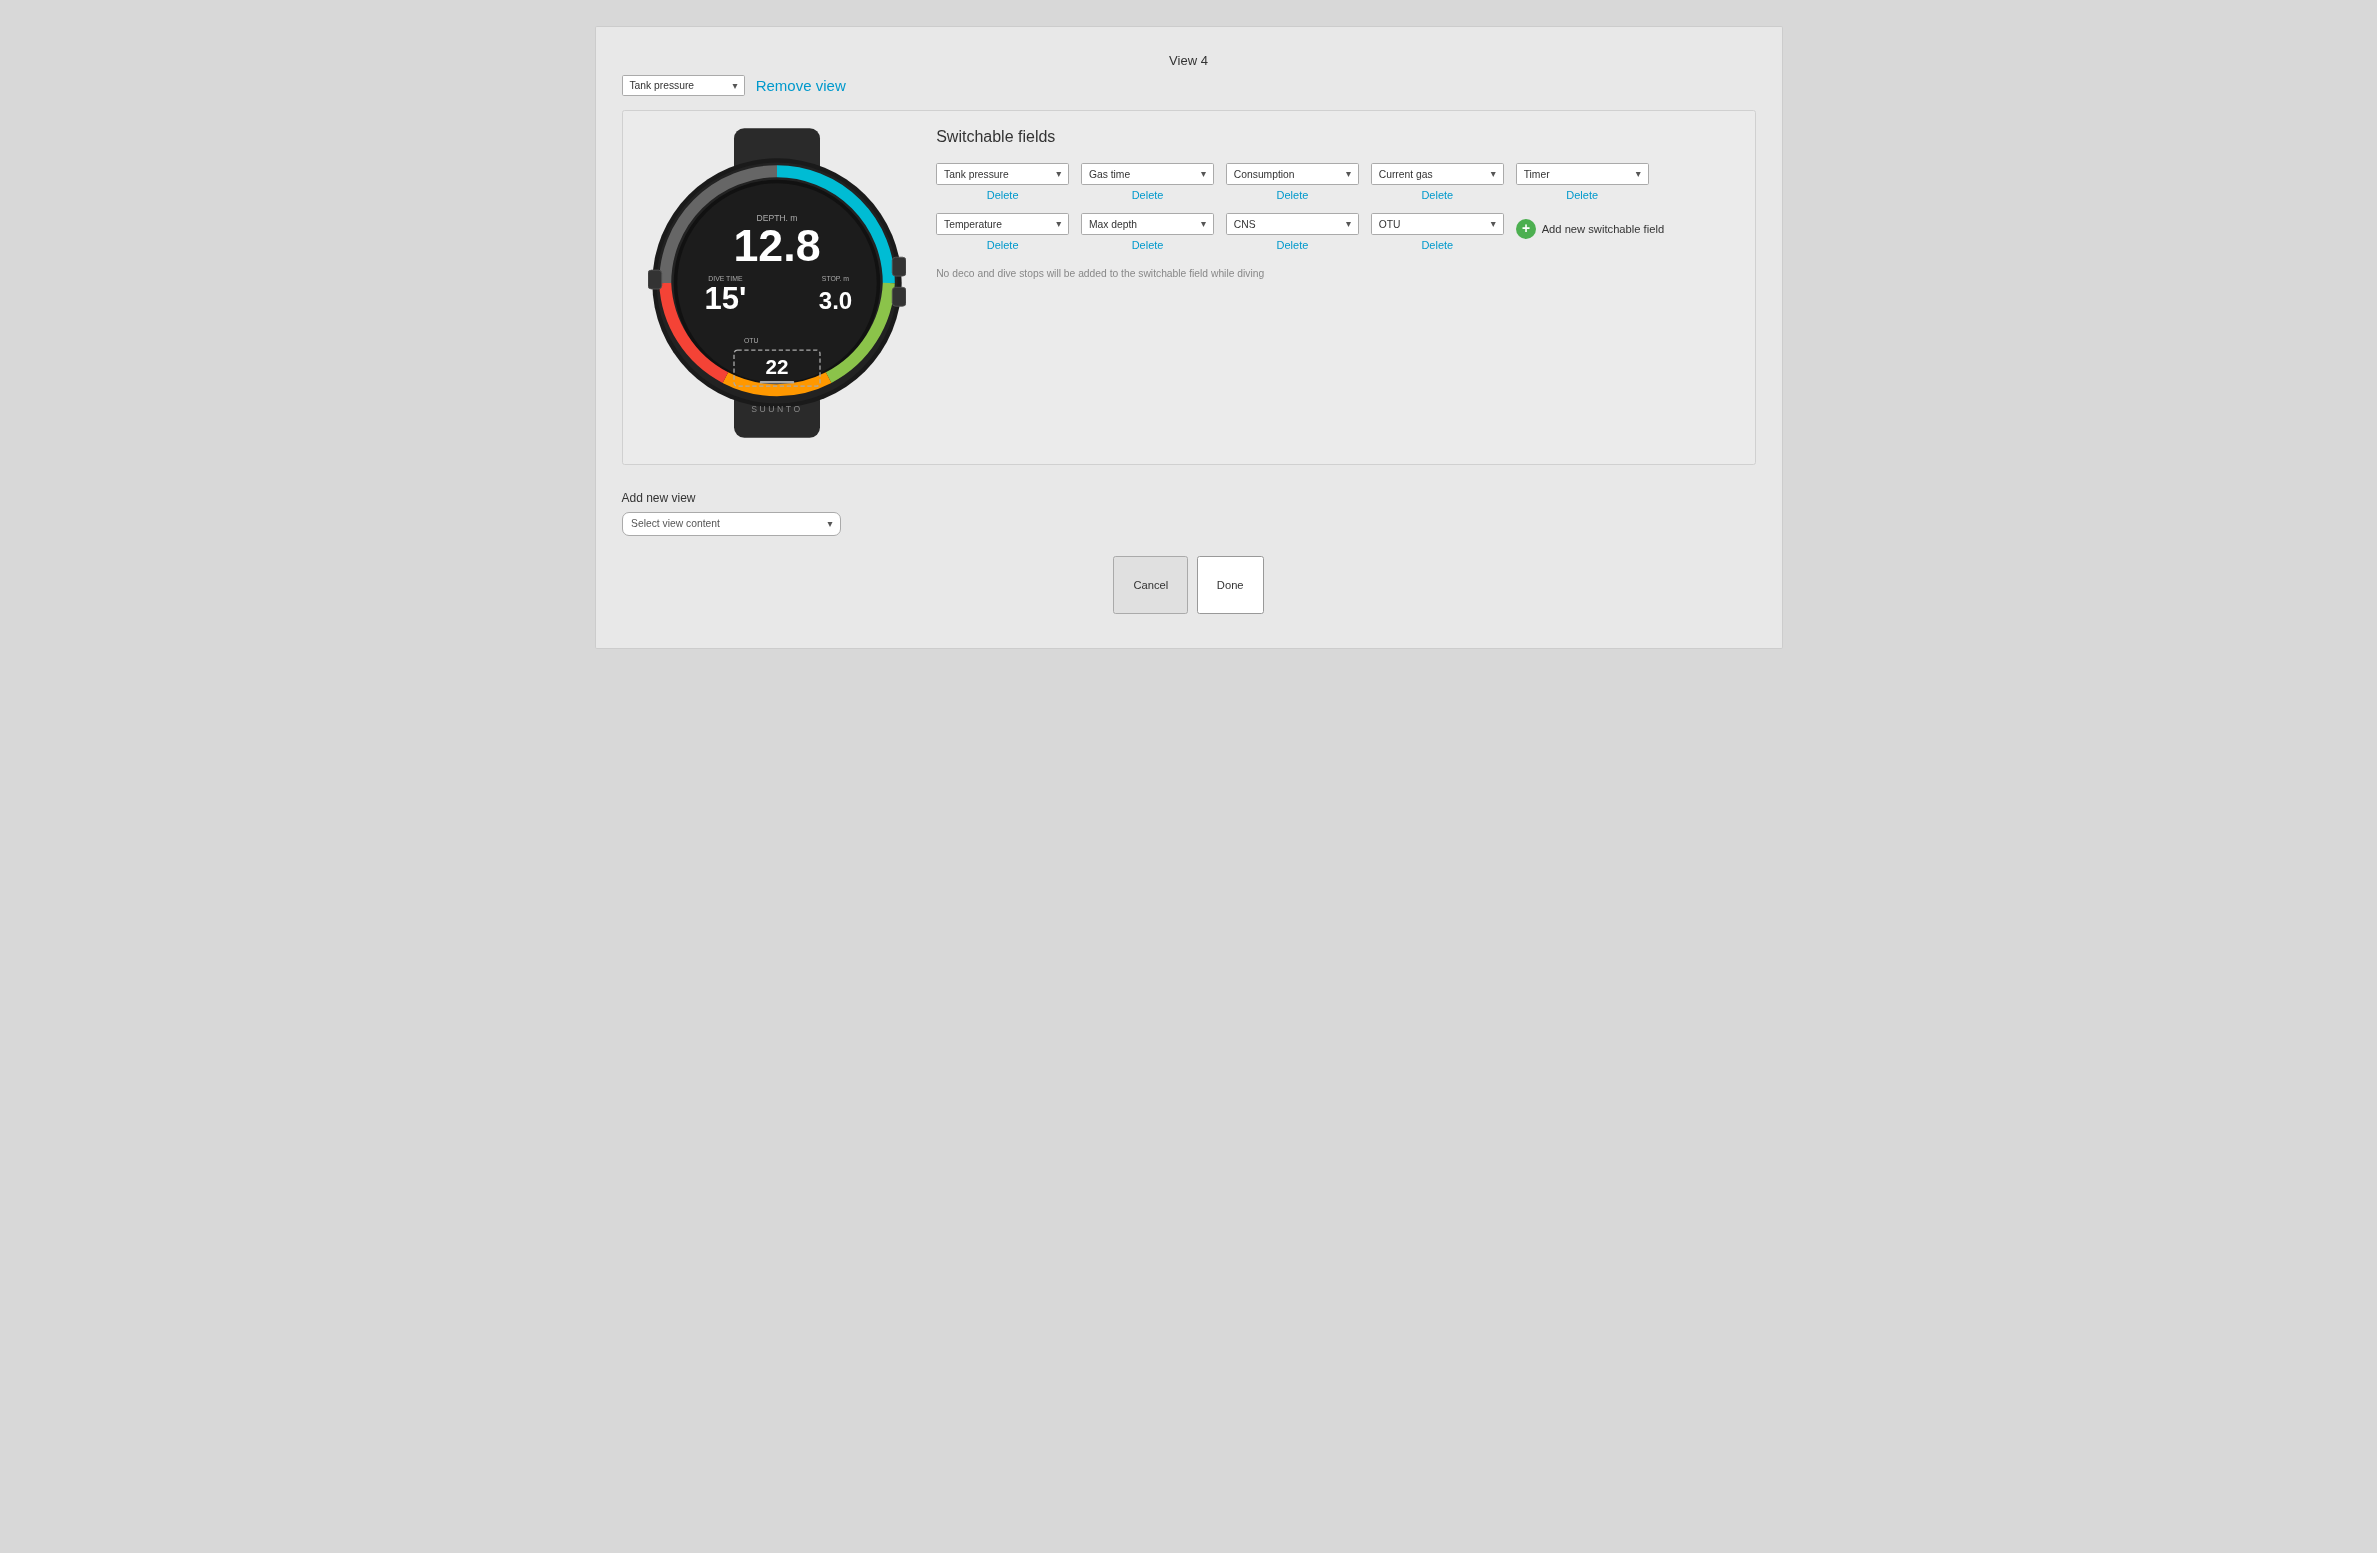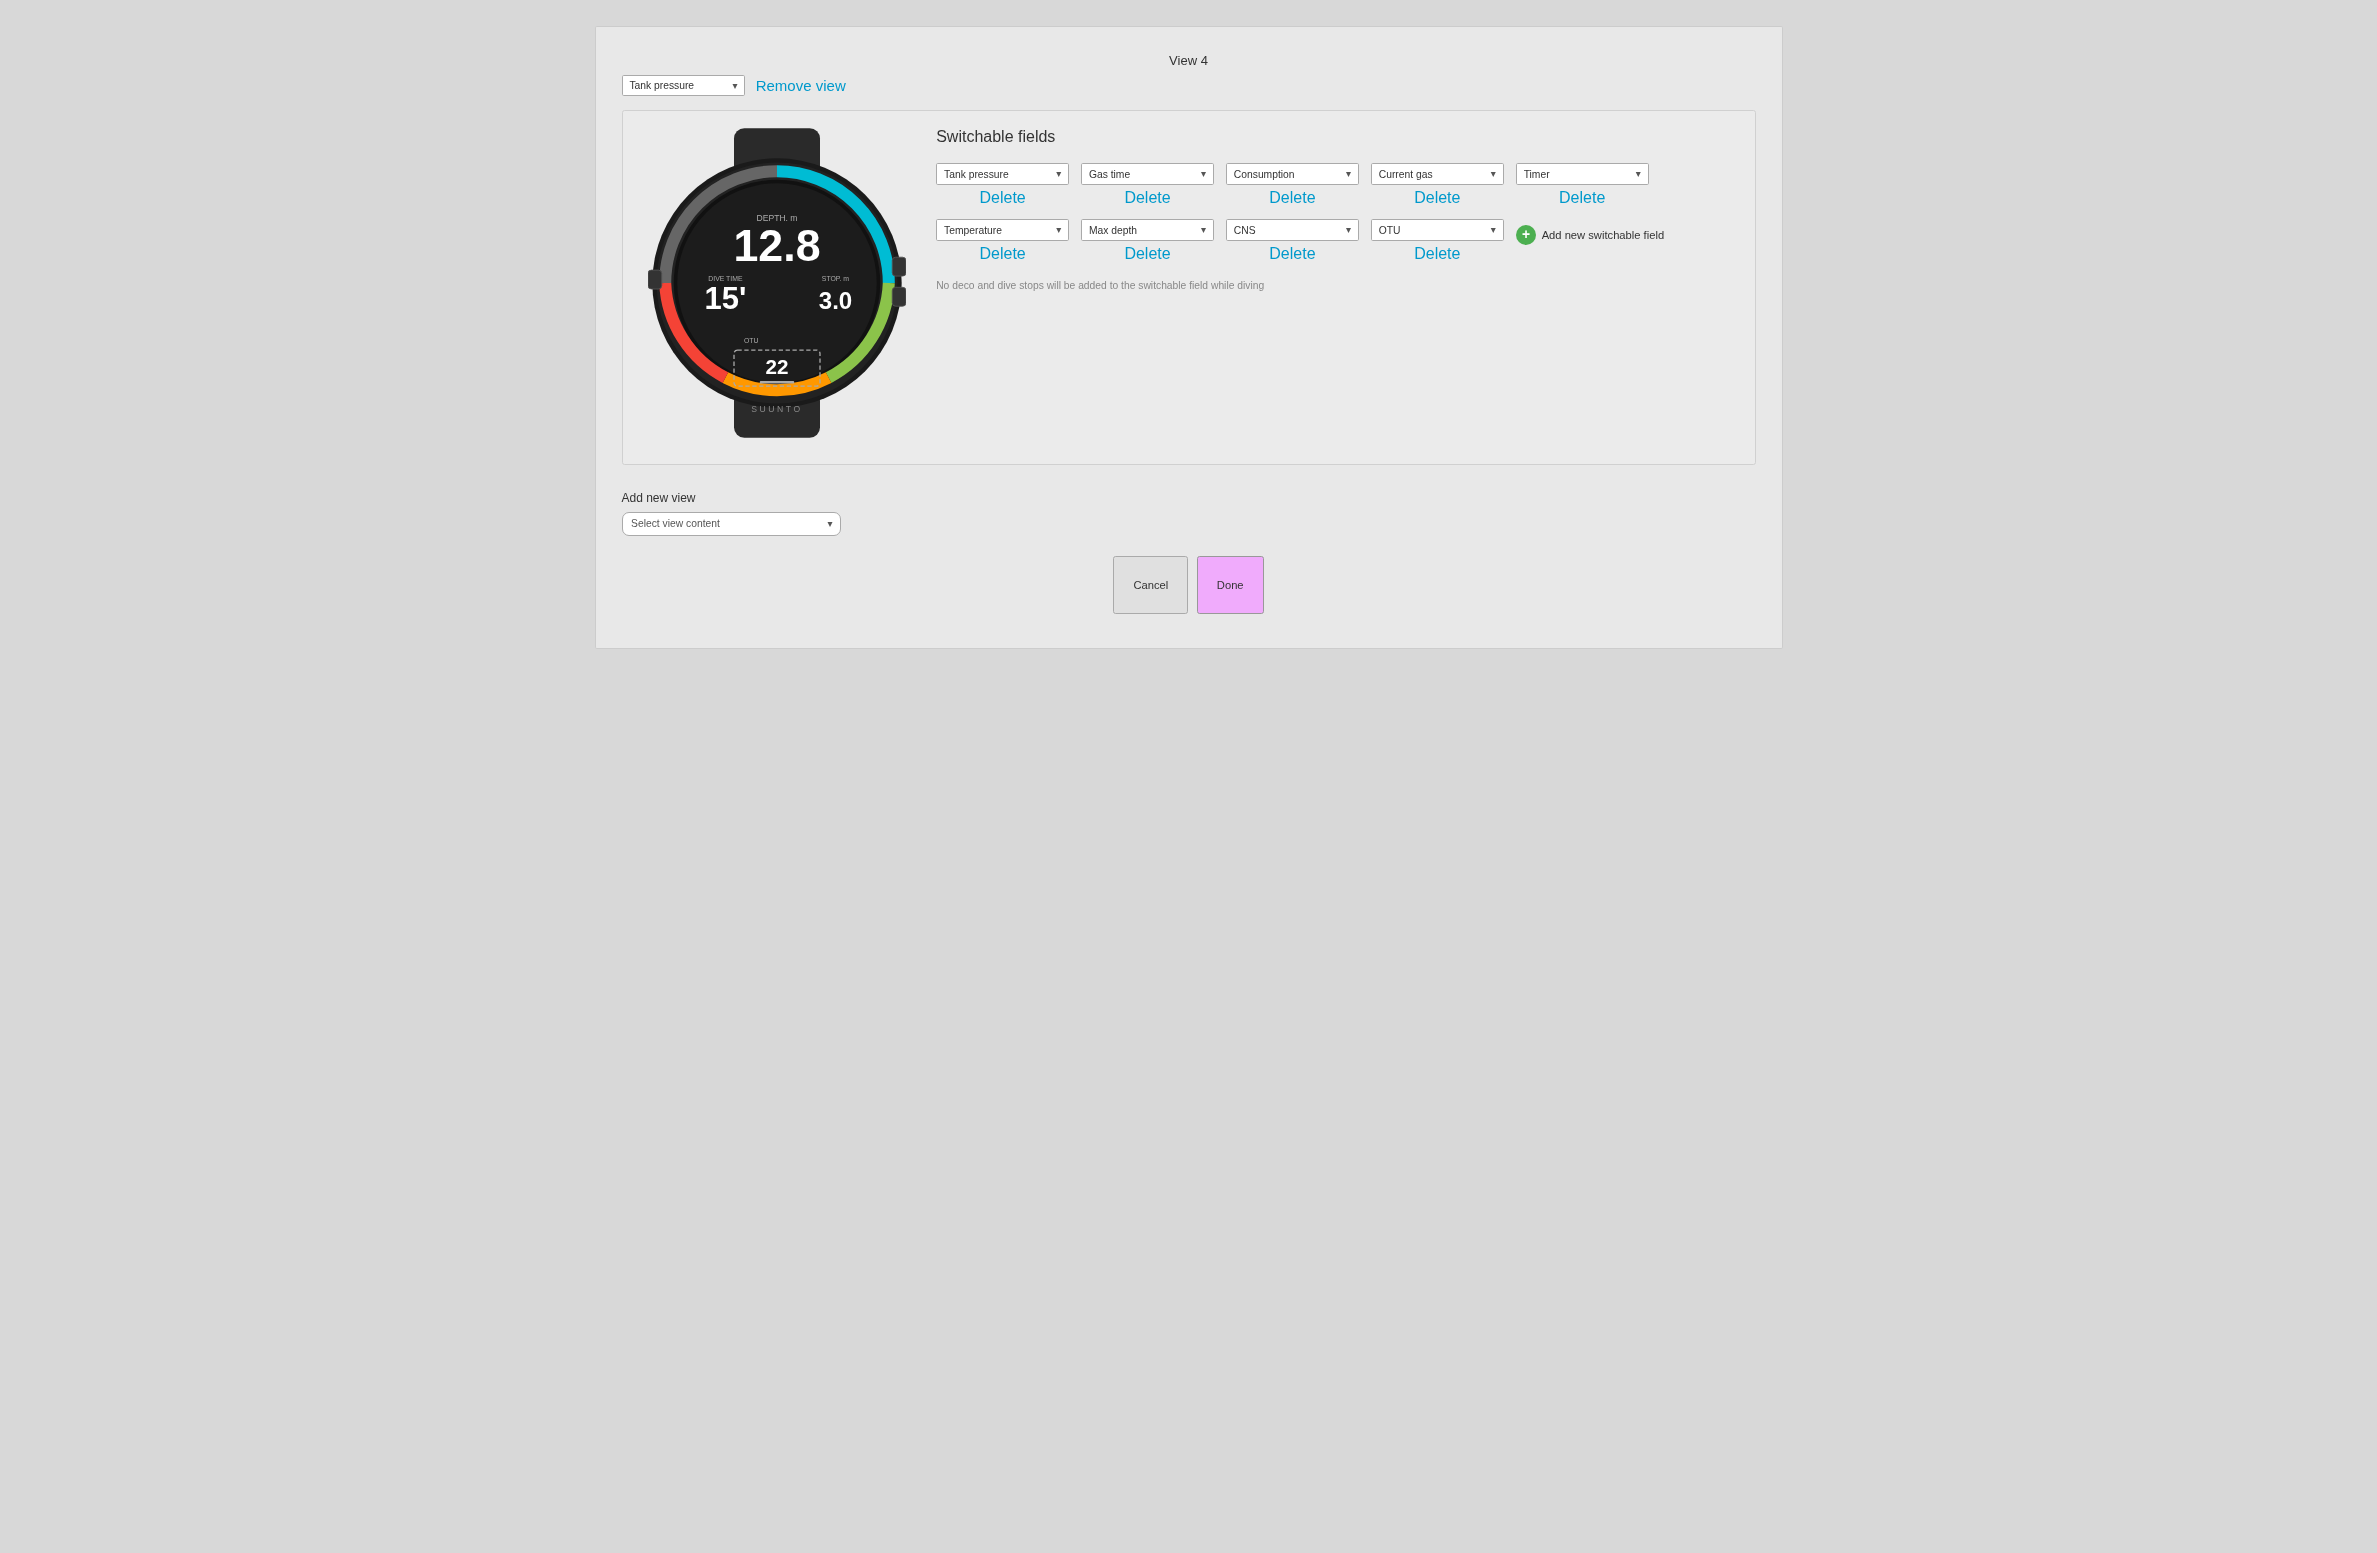--- a/index.html
+++ b/index.html
@@ -107,21 +107,21 @@
       min-width: 112px;
     }
     .dropdown-arrow {
       padding: 0 5.2px;
       color: #555;
       font-size: 8.6px;
       pointer-events: none;
     }
     .delete-link {
       color: #0099cc;
-      font-size: 16px;
+      font-size: 11px;
       cursor: pointer;
       text-decoration: none;
       background: none;
       border: none;
       padding: 0;
     }
     .add-new-field-btn {
       display: flex;
       align-items: center;
       gap: 5.2px;
@@ -187,21 +187,21 @@
     .btn-cancel {
       background: #e0e0e0;
       border: 0.9px solid #aaa;
       border-radius: 2.6px;
       padding: 22px 19px;
       font-size: 11.2px;
       cursor: pointer;
       color: #333;
     }
     .btn-done {
-      background: #f0abfc;
+      background: #ffffff;
       border: 0.9px solid #999;
       border-radius: 2.6px;
       padding: 6px 19px;
       font-size: 11.2px;
       cursor: pointer;
       color: #333;
       font-weight: 500;
     }
     .view-dropdown-wrapper {
       display: flex;

